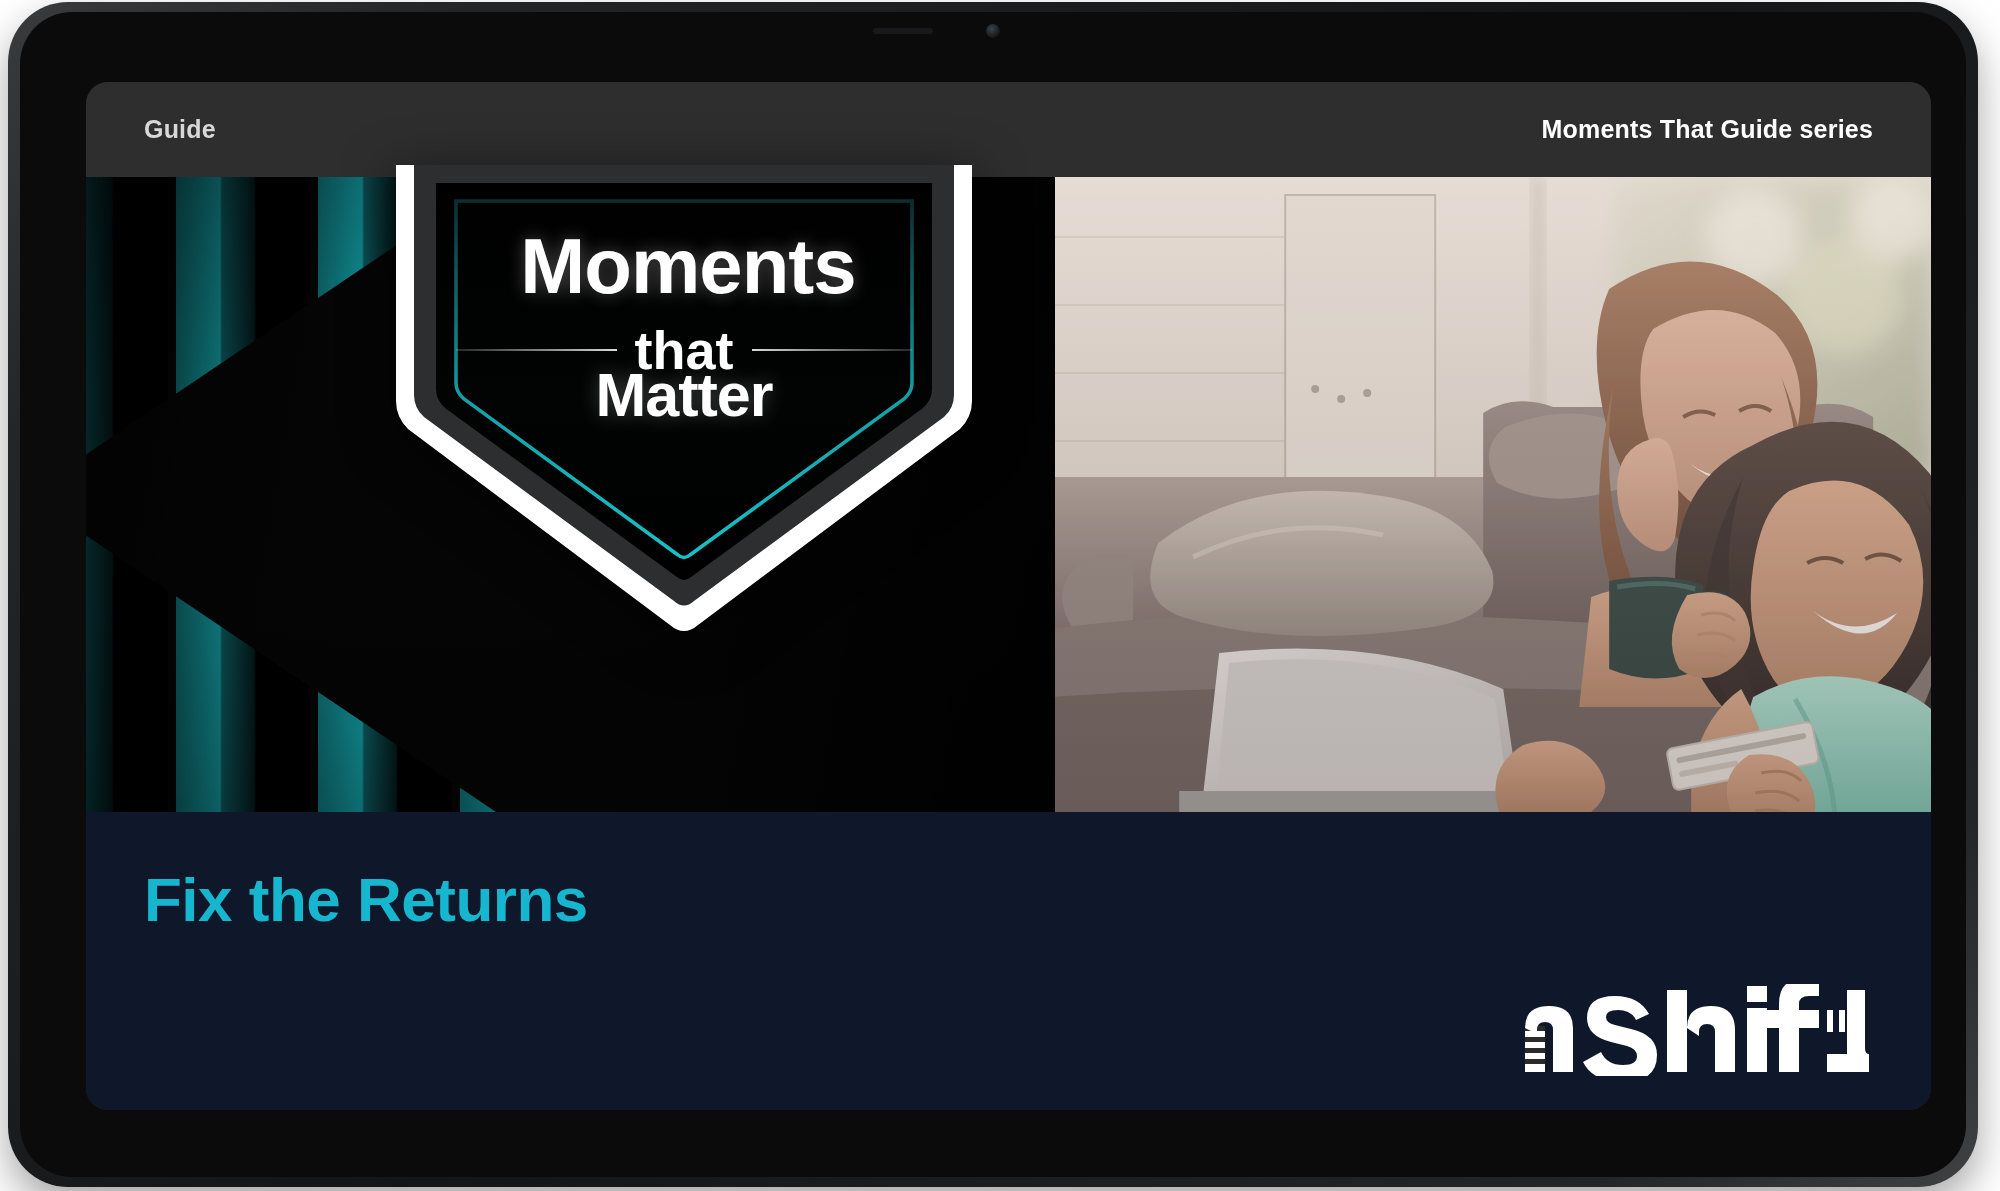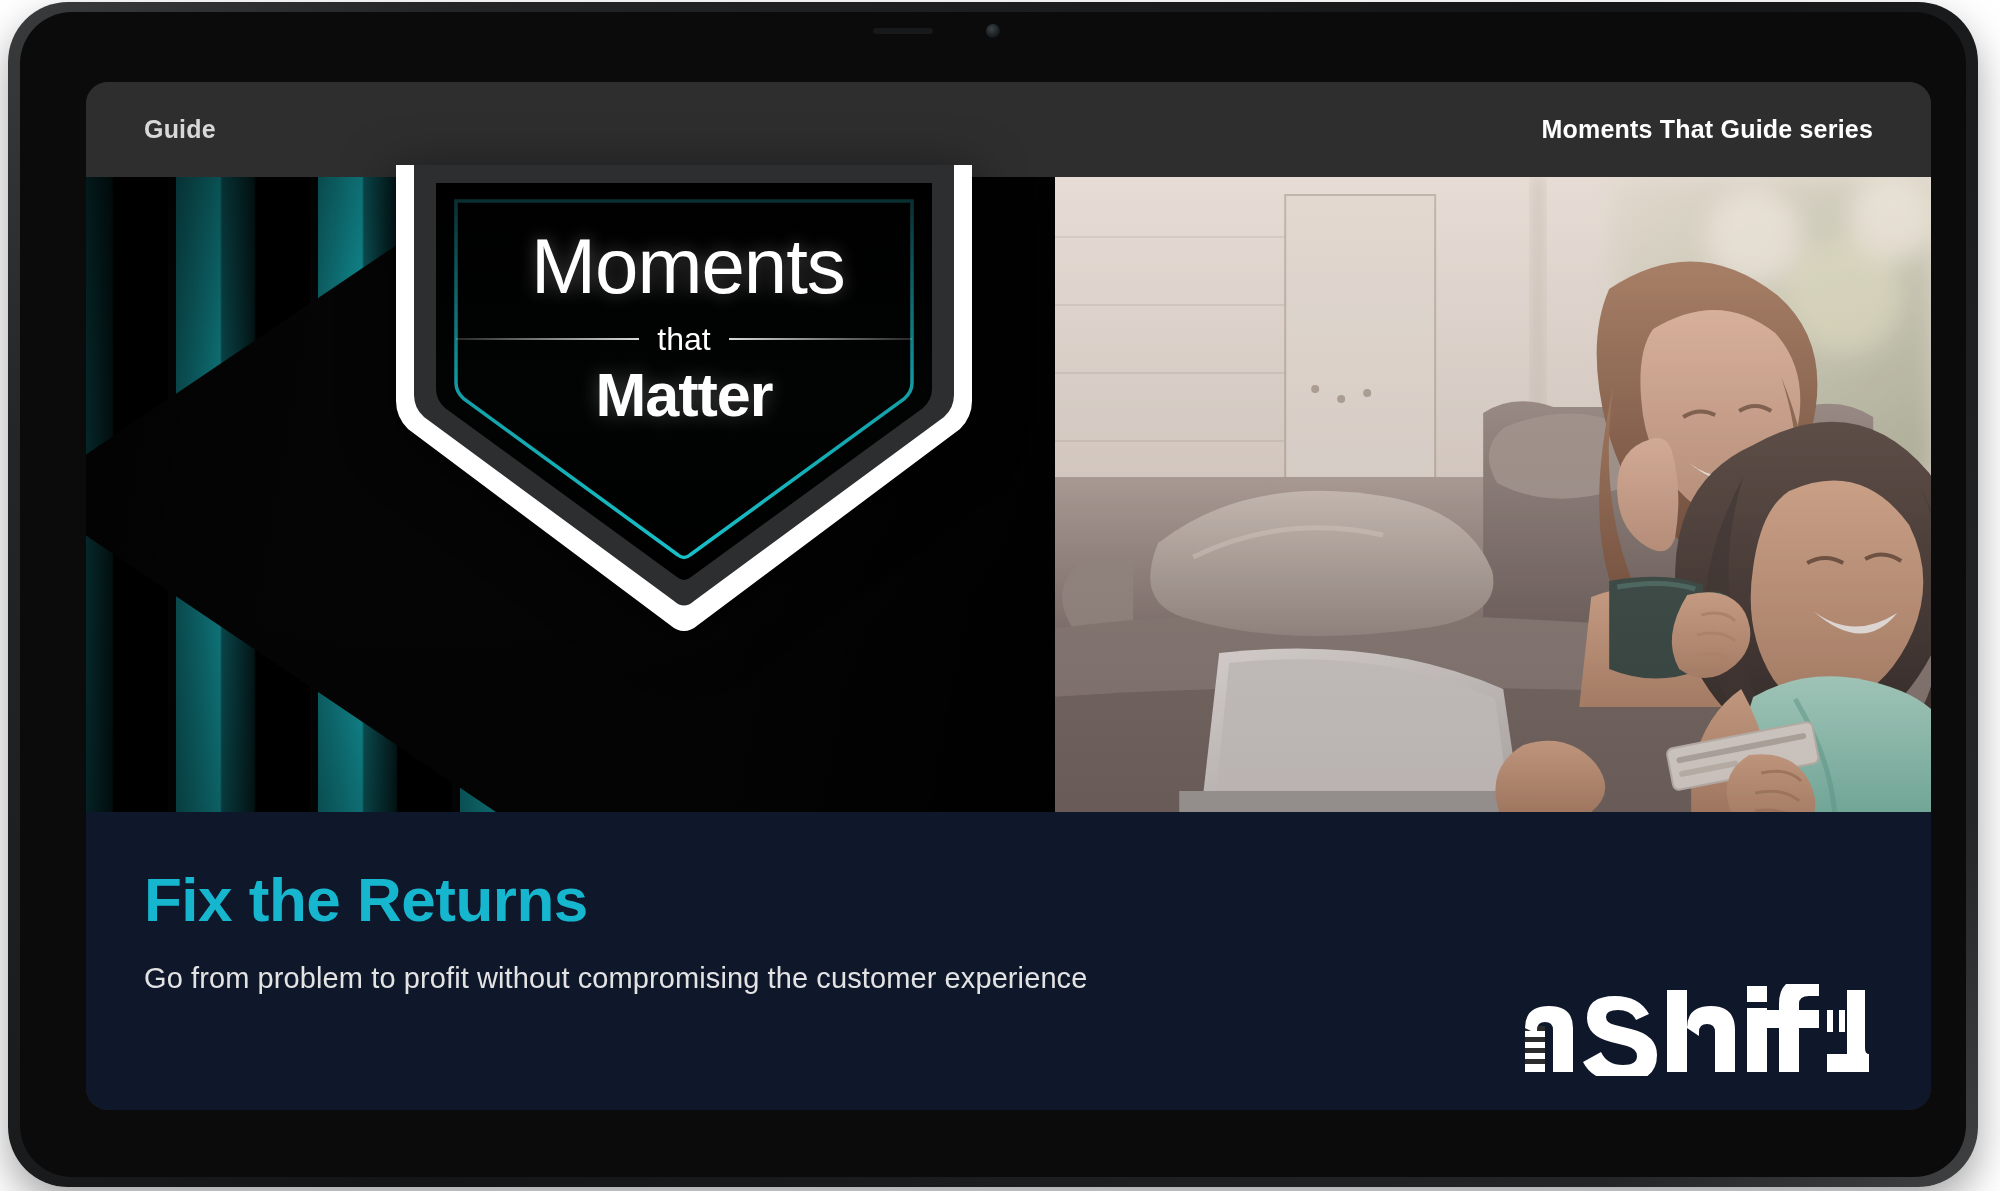--- a/index.html
+++ b/index.html
@@ -80,30 +80,30 @@
   .photo-svg{position:absolute;inset:0;width:100%;height:100%;}
 
   
   .badge{
     position:absolute;left:298px;top:-12px;width:600px;height:468px;z-index:40;
     filter:drop-shadow(0 10px 26px rgba(0,0,0,.55));
   }
   .badge svg{width:100%;height:100%;display:block;}
   .badge-text{position:absolute;inset:0;text-align:center;color:#fff;}
   .bt-moments{
-    position:absolute;left:8px;right:0;top:62px;font-size:78px;font-weight:400;
+    position:absolute;left:8px;right:0;top:62px;font-size:78px;font-weight:700;
     letter-spacing:-1px;line-height:1;text-shadow:0 0 18px rgba(255,255,255,.30);
   }
   .bt-that-row{
     position:absolute;left:72px;right:72px;top:158px;
     display:flex;align-items:center;gap:18px;
   }
   .bt-rule{flex:1;height:2px;background:linear-gradient(90deg,rgba(255,255,255,.15),rgba(255,255,255,.85));}
   .bt-rule.r2{background:linear-gradient(90deg,rgba(255,255,255,.85),rgba(255,255,255,.15));}
-  .bt-that{font-size:32px;font-weight:400;line-height:1;}
+  .bt-that{font-size:54px;font-weight:700;line-height:1;}
   .bt-matter{
     position:absolute;left:0;right:0;top:200px;font-size:61px;font-weight:bold;
     letter-spacing:-1px;line-height:1;text-shadow:0 0 20px rgba(255,255,255,.25);
   }
   .bt-series{
     position:absolute;left:0;right:0;top:296px;font-size:26px;font-weight:300;
     letter-spacing:13px;color:#e9e9e9;text-indent:13px;
   }
 
   
@@ -349,21 +349,20 @@
               <span class="bt-that">that</span>
               <span class="bt-rule r2"></span>
             </div>
             <div class="bt-matter">Matter</div>
           </div>
         </div>
       </div>
 
       <div class="content">
         <div class="title">Fix the Returns</div>
-        <div class="subtitle">Go from problem to profit without compromising the customer experience</div>
 
         <div class="logo">
           <svg viewBox="0 0 348 92">
             <g fill="#ffffff">
 
               <rect x="4" y="42" width="20" height="46"></rect>
               <rect x="4" y="34" width="20" height="6" opacity=".0"></rect>
               <g>
                 <rect x="4" y="42" width="20" height="5" fill="#2b2b2b"></rect>
                 <rect x="4" y="53" width="20" height="5" fill="#2b2b2b"></rect>

